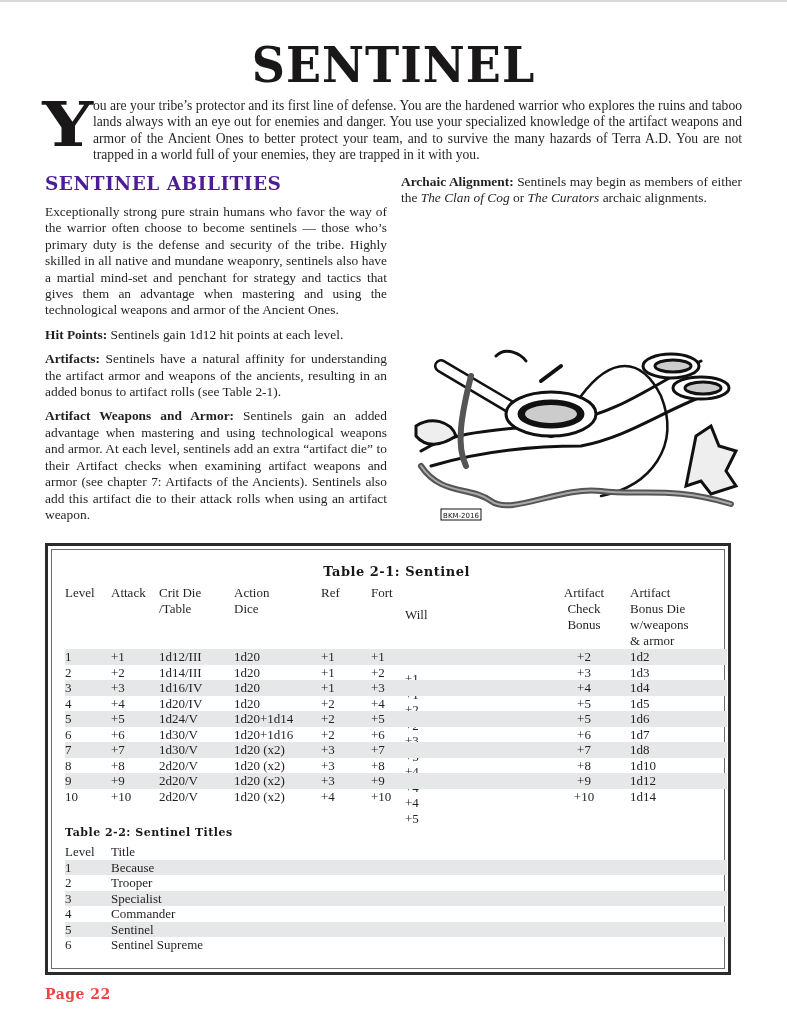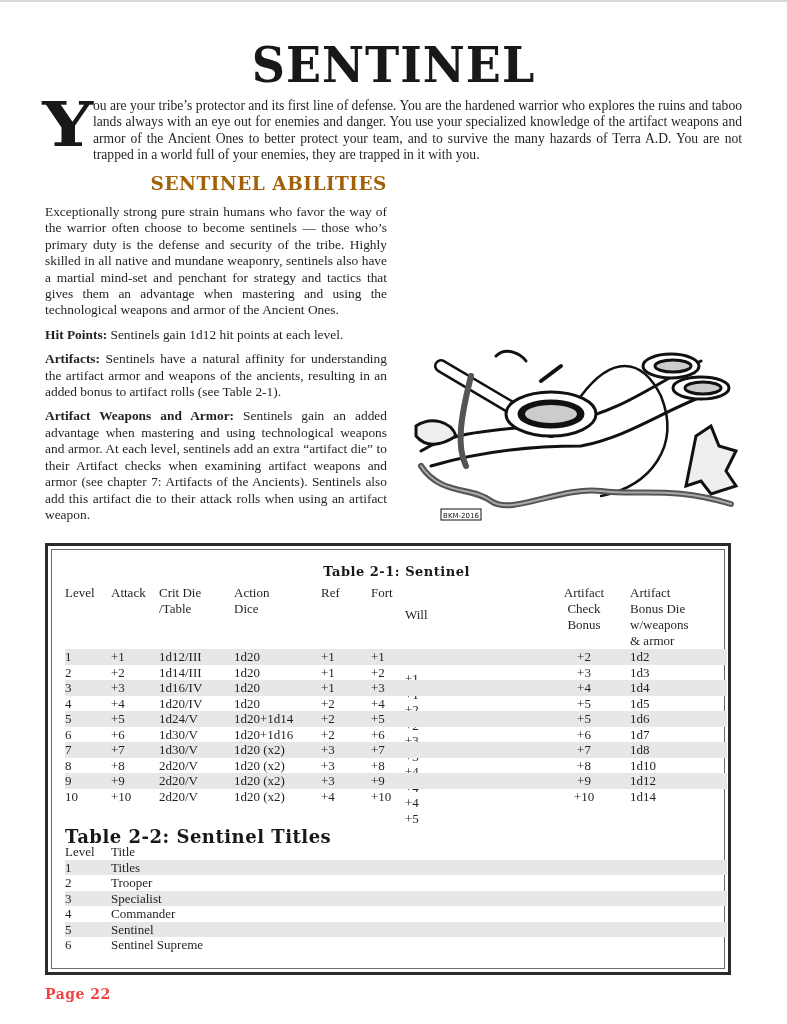--- a/index.html
+++ b/index.html
@@ -24,21 +24,21 @@
       font-family: "DejaVu Serif", serif; font-weight: bold; font-size: 62px;
       line-height: 50px; color: #1a1718; text-align: center;
       transform: scaleX(1.15);
     }
     .col { position: absolute; font-size: 13.4px; line-height: 16.4px; text-align: justify; }
     .col-left { left: 45px; top: 174px; width: 342px; }
     .col-right { left: 401px; top: 174px; width: 341px; }
     .col p { margin: 0 0 8px 0; }
     .h2 {
       font-family: "DejaVu Serif", serif; font-weight: bold; font-size: 18.5px;
-      text-align: right; margin: 0 0 10px 0; letter-spacing: 0.5px; color: #a16207;
+      text-align: left; margin: 0 0 10px 0; letter-spacing: 0.5px; color: #4c1d95;
       line-height: 20px;
     }
     .b { font-weight: bold; }
     .i { font-style: italic; }
     .art {
       position: absolute; left: 401px; top: 336px; width: 345px; height: 190px;
     }
     .tablebox {
       position: absolute; left: 45px; top: 543px; width: 686px; height: 432px;
       border: 3px solid #2b2b2b; box-sizing: border-box;
@@ -56,21 +56,21 @@
     .t1-head { position: relative; height: 64px; }
     .t1-head span { position: absolute; top: 0; line-height: 16px; white-space: pre-line; }
     .t1-row { position: relative; height: 15.5px; line-height: 15.5px; }
     .t1-row.shade { background: #e6e7e8; }
     .t1-row span { position: absolute; top: 0; }
     .c0 { left: 0; } .c1 { left: 46px; } .c2 { left: 94px; } .c3 { left: 169px; }
     .c4 { left: 256px; } .c5 { left: 306px; } .c6 { left: 340px; margin-top: 22px; }
     .c7 { left: 495px; width: 48px; text-align: center; } .c8 { left: 565px; }
     .t2-title {
       position: absolute; left: 65px; top: 826px;
-      font-family: "DejaVu Serif", serif; font-weight: bold; font-size: 18px;
+      font-family: "DejaVu Serif", serif; font-weight: bold; font-size: 11px;
       letter-spacing: 0.5px; color: #1a1718;
     }
     .t2 { position: absolute; left: 65px; top: 844px; width: 662px; font-size: 13px; }
     .t2-row { position: relative; height: 15.5px; line-height: 15.5px; }
     .t2-row.shade { background: #e6e7e8; }
     .t2-row span { position: absolute; top: 0; }
     .t2-row .k { left: 0; } .t2-row .v { left: 46px; }
     .pagenum {
       position: absolute; left: 45px; top: 986px;
       font-family: "DejaVu Serif", serif; font-weight: bold; font-size: 14px;
@@ -90,20 +90,21 @@
 
 <div class="col col-left">
   <div class="h2">SENTINEL ABILITIES</div>
   <p>Exceptionally strong pure strain humans who favor the way of the warrior often choose to become sentinels — those who’s primary duty is the defense and security of the tribe. Highly skilled in all native and mundane weaponry, sentinels also have a martial mind-set and penchant for strategy and tactics that gives them an advantage when mastering and using the technological weapons and armor of the Ancient Ones.</p>
   <p><span class="b">Hit Points:</span><span> Sentinels gain 1d12 hit points at each level.</span></p>
   <p><span class="b">Artifacts:</span><span> Sentinels have a natural affinity for understanding the artifact armor and weapons of the ancients, resulting in an added bonus to artifact rolls (see Table 2-1).</span></p>
   <p><span class="b">Artifact Weapons and Armor:</span><span> Sentinels gain an added advantage when mastering and using technological weapons and armor. At each level, sentinels add an extra “artifact die” to their Artifact checks when examining artifact weapons and armor (see chapter 7: Artifacts of the Ancients). Sentinels also add this artifact die to their attack rolls when using an artifact weapon.</span></p>
 </div>
 
 <div class="col col-right">
+  <p><span class="b">Archaic Alignment:</span><span> Sentinels may begin as members of either the </span><span class="i">The Clan of Cog</span><span> or </span><span class="i">The Curators</span><span> archaic alignments.</span></p>
 </div>
 
 <div class="art">
   <svg width="345" height="190" viewBox="0 0 345 190">
     <g fill="none" stroke="#111" stroke-width="3" stroke-linecap="round">
       <path d="M40 30 L150 95" stroke-width="14"></path>
       <path d="M40 30 L150 95" stroke="#fff" stroke-width="9"></path>
       <path d="M20 115 C60 90 120 95 170 85 C220 75 250 50 300 25"></path>
       <path d="M30 130 C80 115 130 110 180 110 C230 100 260 75 315 55"></path>
       <ellipse cx="150" cy="78" rx="45" ry="22" fill="#fff"></ellipse>
@@ -267,21 +268,21 @@
 
 <div class="t2-title">Table 2-2: Sentinel Titles</div>
 <div class="t2">
   <div class="t2-row">
     <span class="k">Level</span>
     <span class="v">Title</span>
   </div>
   <div id="t2-body">
       <div class="t2-row shade">
         <span class="k">1</span>
-        <span class="v">Titles</span>
+        <span class="v">Because</span>
       </div>
       <div class="t2-row">
         <span class="k">2</span>
         <span class="v">Trooper</span>
       </div>
       <div class="t2-row shade">
         <span class="k">3</span>
         <span class="v">Specialist</span>
       </div>
       <div class="t2-row">

